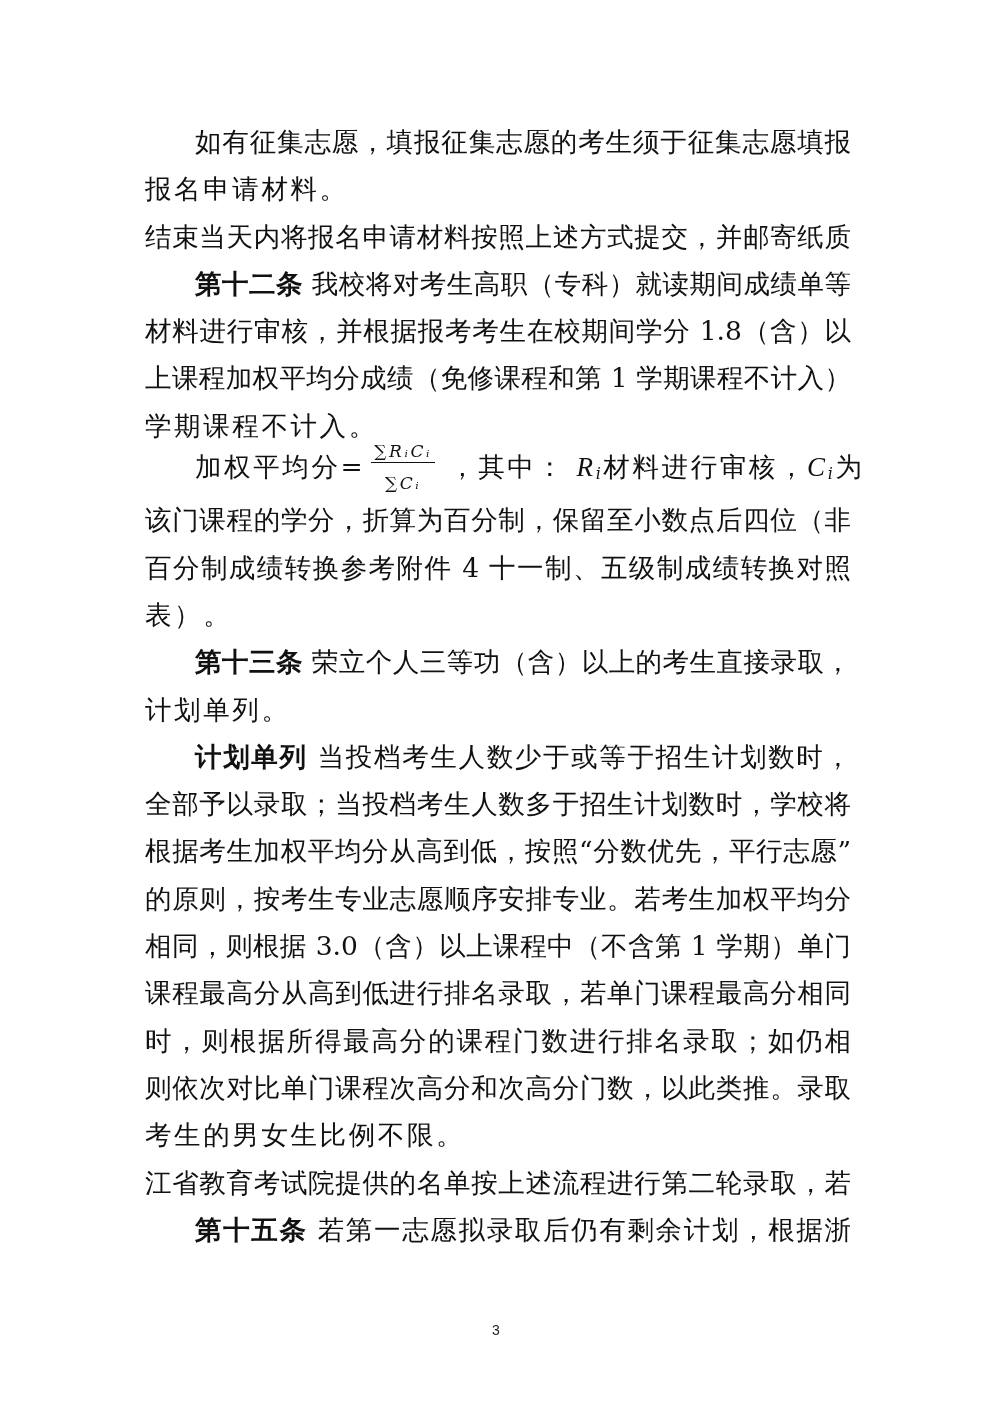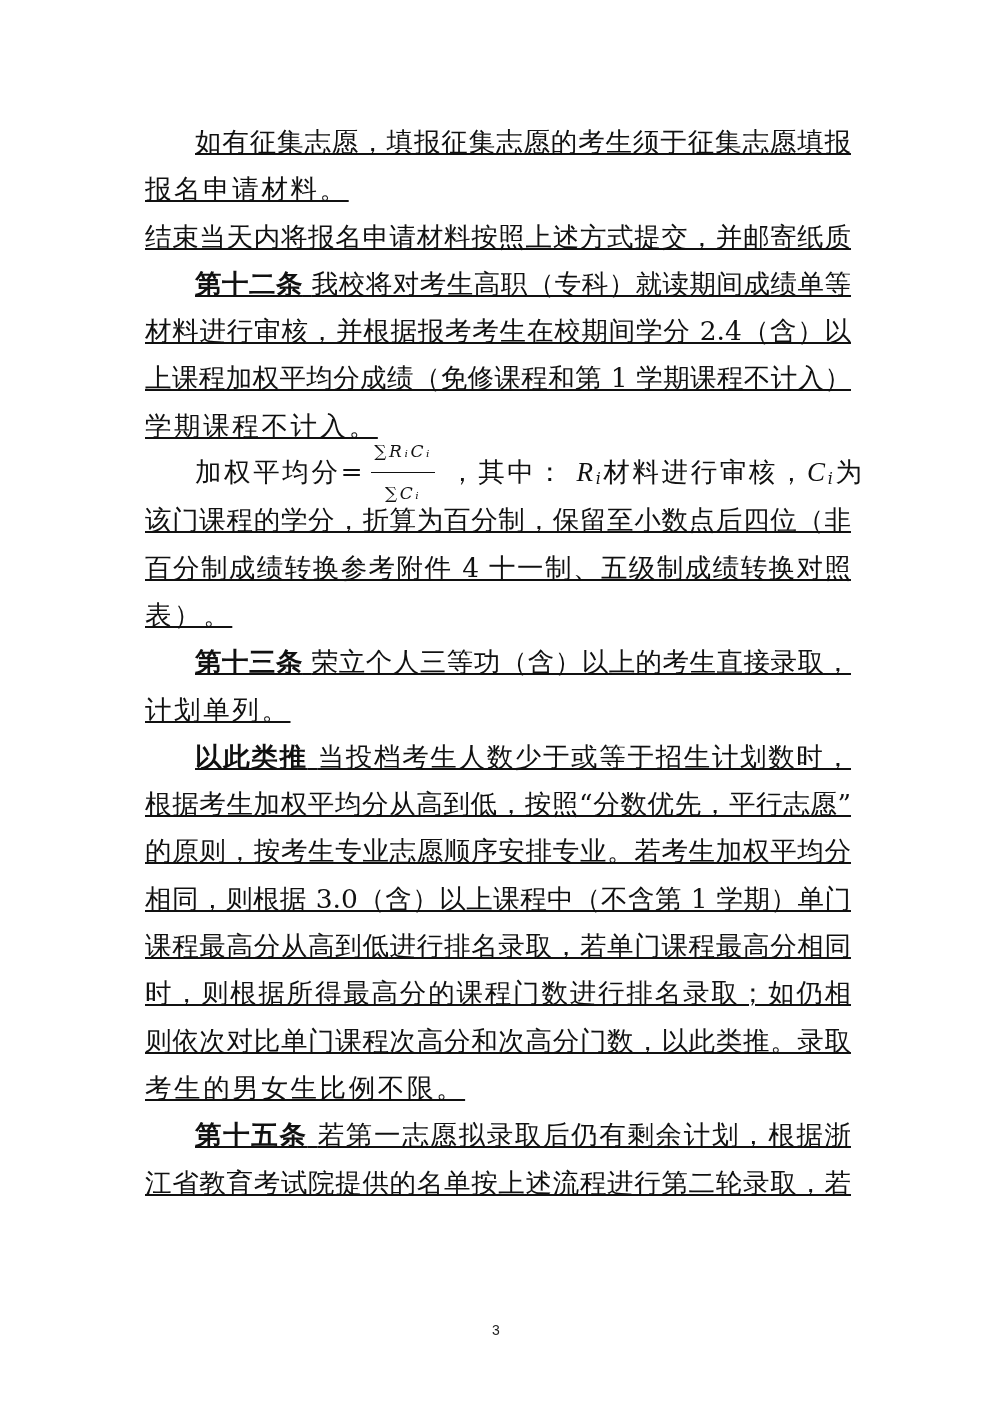--- a/index.html
+++ b/index.html
@@ -21,21 +21,20 @@
       top: 118px;
       width: 706px;
     }
     .line {
       position: relative;
       height: 47.3px;
       line-height: 47.3px;
       font-size: 26.5px;
       white-space: nowrap;
       letter-spacing: 2.6px;
-      text-decoration: underline;
     }
     .indent { padding-left: 50px; }
     .justify {
       text-align: justify;
       text-align-last: justify;
       display: block;
       width: 706px;
       white-space: normal;
       overflow: hidden;
       height: 47.3px;
@@ -54,21 +53,21 @@
       font-style: italic;
       font-size: 17px;
       line-height: 20px;
       margin: 0 14px 0 6px;
       position: relative;
       top: -2px;
     }
     .formula .num {
       display: block;
       border-bottom: 1.5px solid #111;
-      padding: 0 3px 11px 3px;
+      padding: 0 3px 1px 3px;
     }
     .formula .den {
       display: block;
       padding-top: 1px;
       margin-top: 9px;
     }
     .var { font-style: italic; font-family: "Liberation Serif", serif; font-size: 27px; }
     .sub { font-size: 16px; font-style: italic; vertical-align: -3px; }
     .formula-line {
       height: 47.3px;
@@ -100,21 +99,21 @@
     <div class="line justify indent">如有征集志愿，填报征集志愿的考生须于征集志愿填报</div>
     <div class="line">报名申请材料。</div>
     <div class="line justify">结束当天内将报名申请材料按照上述方式提交，并邮寄纸质</div>
   </div>
 
   <div>
     <div class="line justify indent">
       <span class="bold">第十二条</span>
       <span>我校将对考生高职（专科）就读期间成绩单等</span>
     </div>
-    <div class="line justify">材料进行审核，并根据报考考生在校期间学分 2.4（含）以</div>
+    <div class="line justify">材料进行审核，并根据报考考生在校期间学分 1.8（含）以</div>
     <div class="line justify">上课程加权平均分成绩（免修课程和第 1 学期课程不计入）</div>
     <div class="line">学期课程不计入。</div>
   </div>
 
   <div>
     <div class="formula-line">
       <span>加权平均分=</span><span class="formula"><span class="num">∑RᵢCᵢ</span><span class="den">∑Cᵢ</span></span><span>，其中：</span>
       <span class="var">R</span><span class="sub">i</span><span>材料进行审核，</span><span class="var">C</span><span class="sub">i</span><span>为</span>
     </div>
     <div class="line justify">该门课程的学分，折算为百分制，保留至小数点后四位（非</div>
@@ -125,35 +124,36 @@
   <div>
     <div class="line justify indent">
       <span class="bold">第十三条</span>
       <span>荣立个人三等功（含）以上的考生直接录取，</span>
     </div>
     <div class="line">计划单列。</div>
   </div>
 
   <div>
     <div class="line justify indent">
-      <span class="bold">以此类推</span>
+      <span class="bold">计划单列</span>
       <span>当投档考生人数少于或等于招生计划数时，</span>
     </div>
+    <div class="line justify">全部予以录取；当投档考生人数多于招生计划数时，学校将</div>
     <div class="line justify">根据考生加权平均分从高到低，按照“分数优先，平行志愿”</div>
     <div class="line justify">的原则，按考生专业志愿顺序安排专业。若考生加权平均分</div>
     <div class="line justify">相同，则根据 3.0（含）以上课程中（不含第 1 学期）单门</div>
     <div class="line justify">课程最高分从高到低进行排名录取，若单门课程最高分相同</div>
     <div class="line justify">时，则根据所得最高分的课程门数进行排名录取；如仍相同，</div>
     <div class="line justify">则依次对比单门课程次高分和次高分门数，以此类推。录取</div>
     <div class="line">考生的男女生比例不限。</div>
   </div>
 
   <div>
+    <div class="line justify">江省教育考试院提供的名单按上述流程进行第二轮录取，若</div>
     <div class="line justify indent">
       <span class="bold">第十五条</span>
       <span>若第一志愿拟录取后仍有剩余计划，根据浙</span>
     </div>
-    <div class="line justify">江省教育考试院提供的名单按上述流程进行第二轮录取，若</div>
   </div>
 
 </div>
 
 <div class="page-number">3</div>
 
 </body></html>

